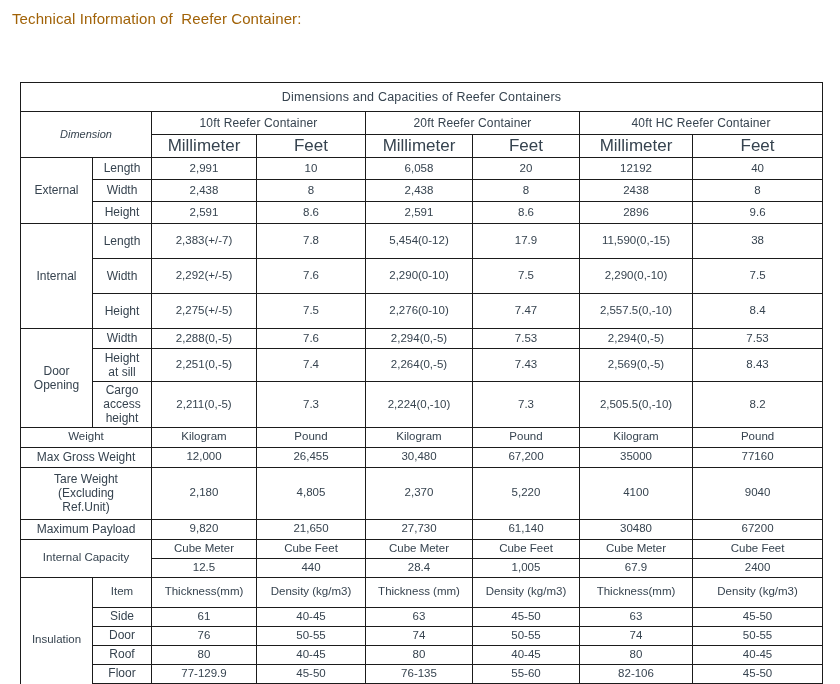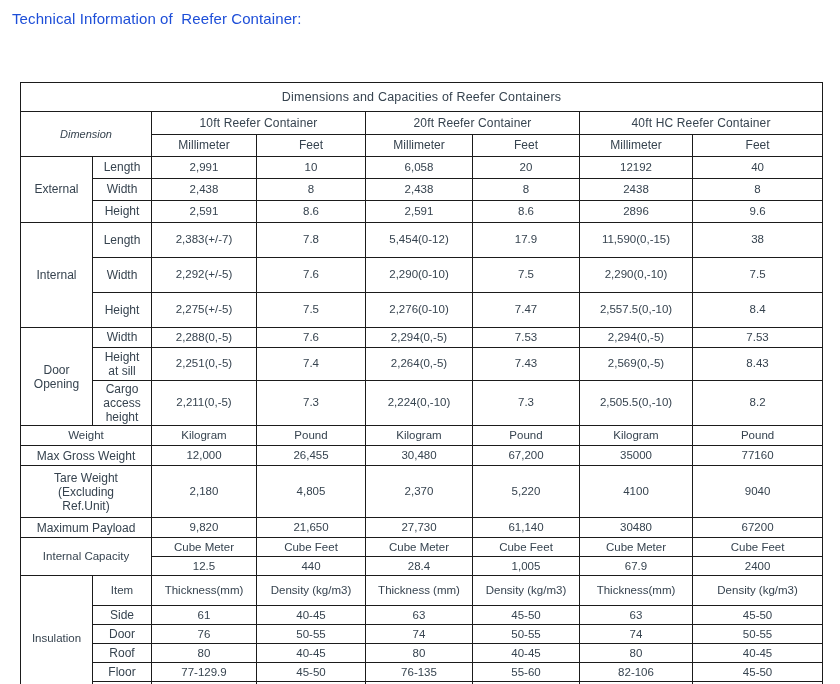--- a/index.html
+++ b/index.html
@@ -20,21 +20,21 @@
     width: 840px;
     height: 684px;
     box-sizing: border-box;
   }
   #page-title {
     position: absolute;
     left: 12px;
     top: 10px;
     font-size: 15px;
     font-weight: 400;
-    color: #1d4ed8;
+    color: #a16207;
     letter-spacing: 0.1px;
     white-space: pre;
   }
   #spec-table {
     position: absolute;
     left: 20px;
     top: 82px;
     width: 802px;
     border-collapse: collapse;
     table-layout: fixed;
@@ -64,21 +64,21 @@
     font-size: 12.5px;
     height: 26px;
     letter-spacing: 0.2px;
   }
   .grp-head {
     font-size: 12px;
     height: 20px;
     letter-spacing: 0.15px;
   }
   .unit-head {
-    font-size: 12px;
+    font-size: 17px;
     height: 19px;
   }
   .dim-label {
     font-size: 11px;
     font-style: italic;
   }
   .rowlabel {
     font-size: 12px;
   }
   .r-ext { height: 22px; }

